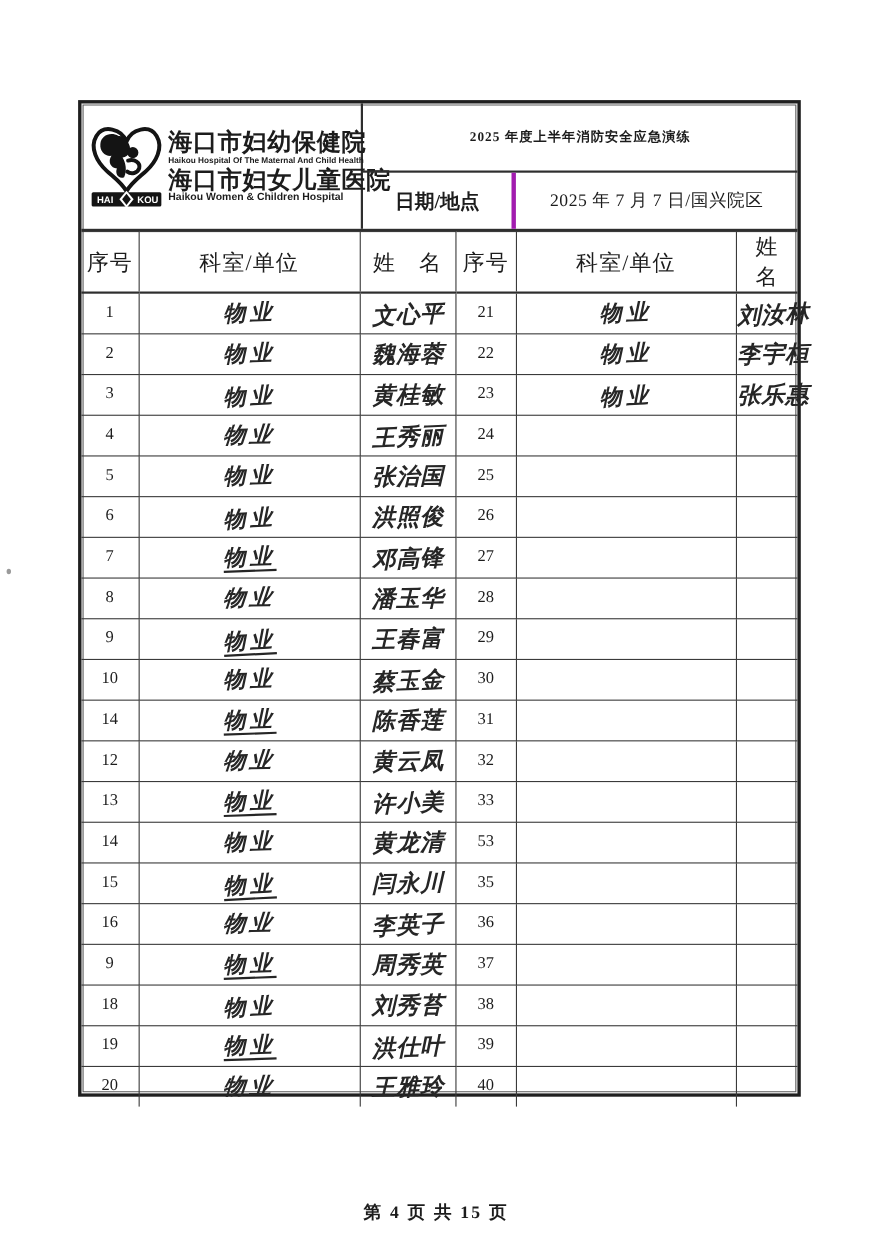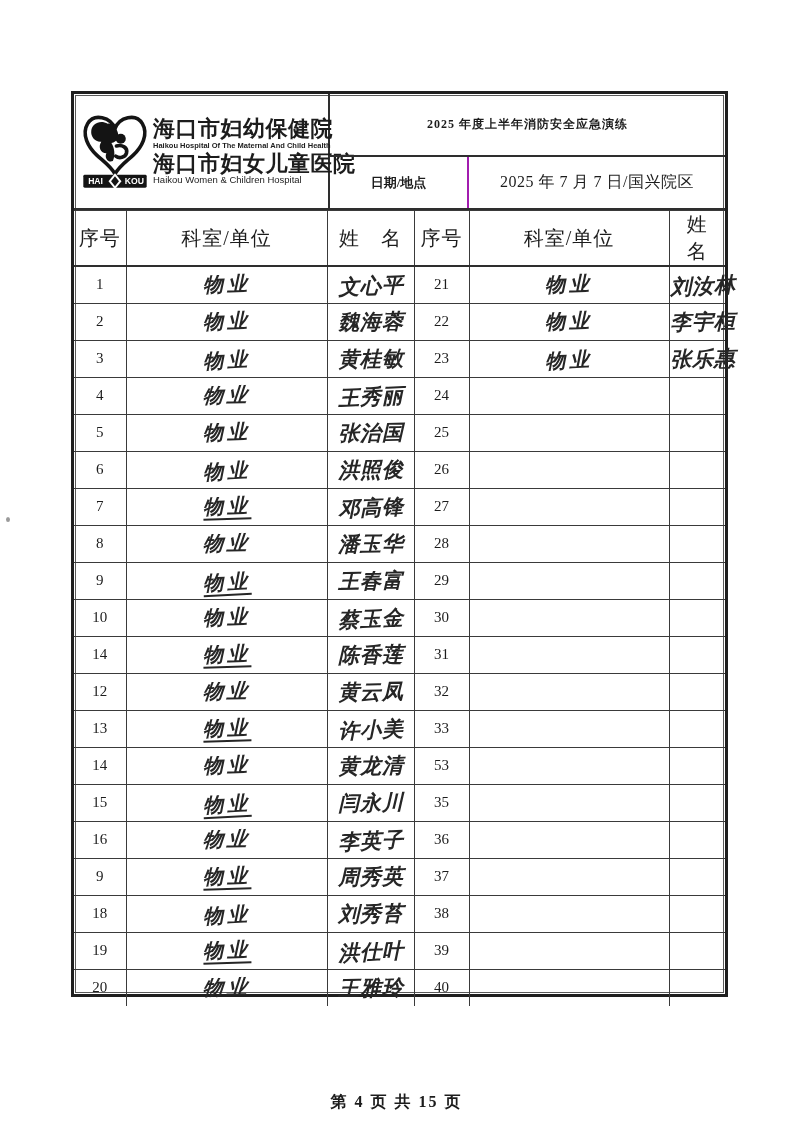--- a/index.html
+++ b/index.html
@@ -12,27 +12,27 @@
        border:3px solid #1f1f1f;box-shadow:inset 0 0 0 1px #fff, inset 0 0 0 2px #5a5a5a;
        box-sizing:border-box;background:#fff;}
 
   
   .head{display:grid;grid-template-columns:256px 1fr;height:114px;border-bottom:2px solid #2e2e2e;}
   .logo-cell{border-right:2px solid #2e2e2e;display:flex;align-items:center;padding:4px 2px 4px 5px;box-sizing:border-box;}
   .logo-art{width:72px;height:96px;flex:0 0 auto;}
   .org{display:flex;flex-direction:column;justify-content:center;line-height:1;margin-left:2px;}
   .org .cn{font-size:22px;font-weight:700;letter-spacing:.5px;white-space:nowrap;}
   .org .en1{font-size:7.5px;font-weight:700;white-space:nowrap;margin:2px 0 3px 0;font-family:"Liberation Sans","DejaVu Sans",sans-serif;}
-  .org .en2{font-size:9.5px;font-weight:400;white-space:nowrap;margin-top:0;font-family:"Liberation Sans","DejaVu Sans",sans-serif;}
+  .org .en2{font-size:9.5px;font-weight:700;white-space:nowrap;margin-top:0;font-family:"Liberation Sans","DejaVu Sans",sans-serif;}
   .title-area{display:grid;grid-template-rows:63px 1fr;}
   .title-cell{display:flex;align-items:center;justify-content:center;font-size:12px;font-weight:700;
               letter-spacing:1px;border-bottom:2px solid #2e2e2e;}
   .date-row{display:grid;grid-template-columns:139px 1fr;}
-  .date-label{display:flex;align-items:center;justify-content:center;font-size:13px;font-weight:700;
-              border-right:2px solid #a21caf;}
+  .date-label{display:flex;align-items:center;justify-content:center;font-size:18px;font-weight:700;
+              border-right:4px solid #a21caf;}
   .date-value{display:flex;align-items:center;justify-content:center;font-size:16px;letter-spacing:.5px;}
 
   
   table.grid{border-collapse:collapse;table-layout:fixed;width:100%;height:790px;}
   table.grid col.c1{width:52px;} table.grid col.c2{width:201px;} table.grid col.c3{width:87px;}
   table.grid col.c4{width:55px;} table.grid col.c5{width:200px;} table.grid col.c6{width:56px;}
   table.grid th,table.grid td{border:1.5px solid #3a3a3a;padding:0;text-align:center;vertical-align:middle;overflow:visible;}
   table.grid thead th{height:40px;font-size:20px;font-weight:500;letter-spacing:1px;border-bottom:2.5px solid #2e2e2e;}
   table.grid thead th:first-child,table.grid td:first-child{border-left:none;}
   table.grid thead th:last-child,table.grid td:last-child{border-right:none;}

